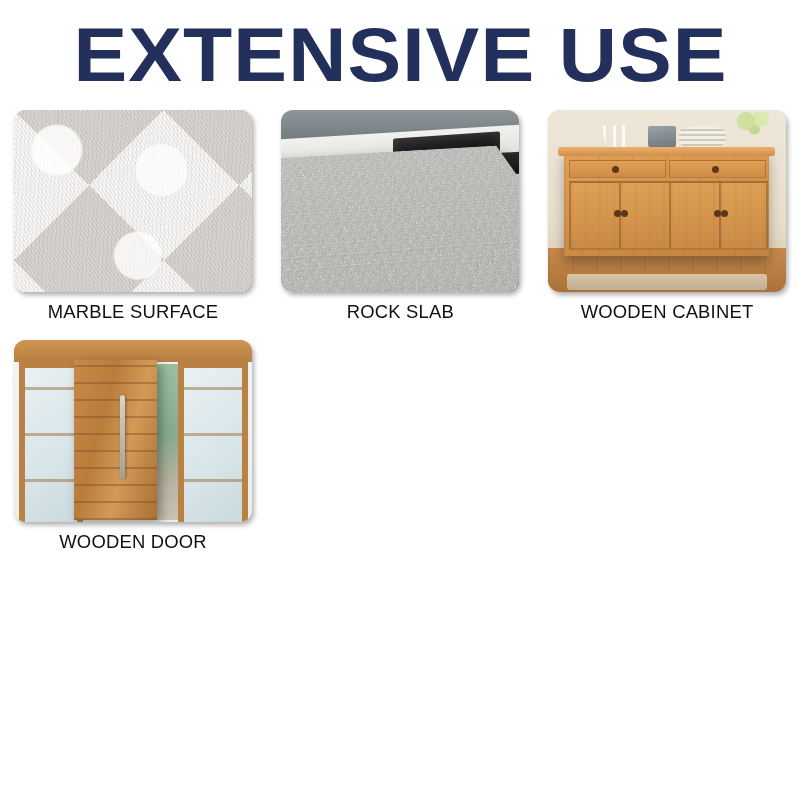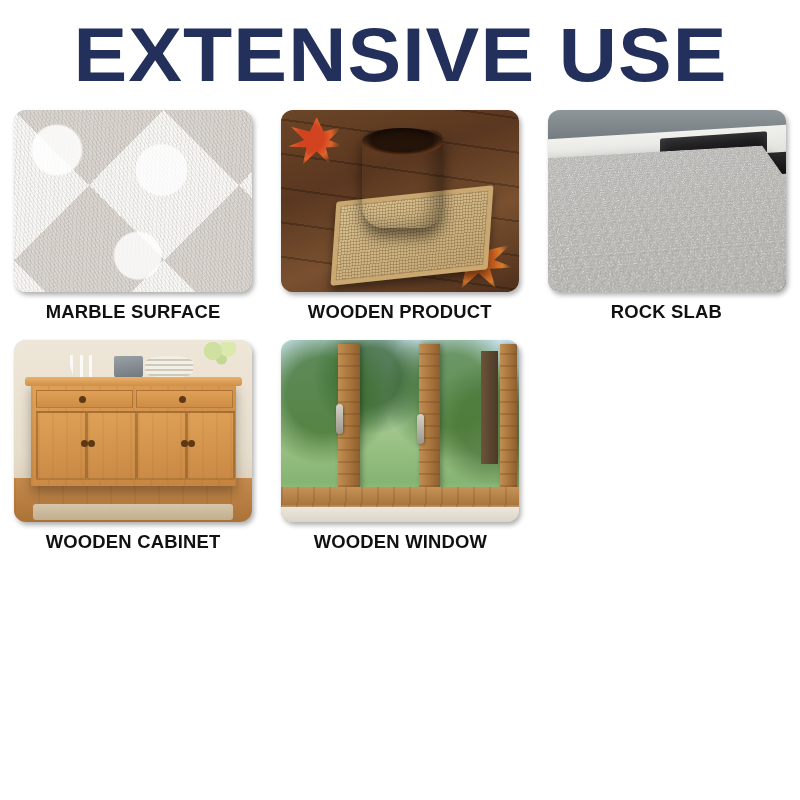--- a/index.html
+++ b/index.html
@@ -28,21 +28,20 @@
     transform-origin:center;
     white-space:nowrap;
   }
 
   
   .grid{
     display:grid;
     grid-template-columns:repeat(3,1fr);
     grid-template-rows:repeat(3,230px);
     width:800px;
-    font-weight:bold;
   }
   .cell{
     display:flex;flex-direction:column;align-items:center;
   }
   .thumb{
     position:relative;
     width:238px;height:182px;
     border-radius:12px;
     overflow:hidden;
     background:#ddd;
@@ -399,31 +398,20 @@
   <div class="cell">
     <div class="thumb">
       <div class="layer marble"></div>
       <div class="layer marble-noise"></div>
       <div class="layer marble-tex"></div>
     </div>
     <div class="caption">MARBLE SURFACE</div>
   </div>
 
 
-  <div class="cell">
-    <div class="thumb">
-      <div class="layer wprod-bg"></div>
-      <div class="wprod-leaf1"></div>
-      <div class="wprod-leaf2"></div>
-      <div class="wprod-mat"></div>
-      <div class="wprod-cup"></div>
-      <div class="wprod-rim"></div>
-    </div>
-    <div class="caption">WOODEN PRODUCT</div>
-  </div>
 
 
 
   <div class="cell">
     <div class="thumb">
       <div class="rock-wall"></div>
       <div class="rock-upper"></div>
       <div class="rock-dark"></div>
       <div class="rock-hob"></div>
       <div class="rock-burner" style="left:53%"></div>
@@ -458,32 +446,28 @@
       <div class="cab-door d3"></div>
       <div class="cab-door d4"></div>
       <div class="cab-pull" style="left:28%;top:55%"></div>
       <div class="cab-pull" style="left:31%;top:55%"></div>
       <div class="cab-pull" style="left:70%;top:55%"></div>
       <div class="cab-pull" style="left:73%;top:55%"></div>
     </div>
     <div class="caption">WOODEN CABINET</div>
   </div>
 
-
   <div class="cell">
     <div class="thumb">
-      <div class="layer win-bg"></div>
-      <div class="layer win-outside"></div>
-      <div class="win-trunk"></div>
-      <div class="win-frame-v a">
-        <div class="win-handle" style="left:-2px;top:36%"></div>
+      <div class="layer door-bg"></div>
+      <div class="door-ceiling"></div>
+      <div class="door-open"></div>
+      <div class="door-side l"></div>
+      <div class="door-side r"></div>
+      <div class="door-leaf">
+        <div class="door-handle"></div>
       </div>
-      <div class="win-frame-v b">
-        <div class="win-handle" style="left:-2px;top:42%"></div>
-      </div>
-      <div class="win-frame-v c"></div>
-      <div class="win-sill"></div>
-      <div class="win-sill-in"></div>
     </div>
-    <div class="caption">WOODEN WINDOW</div>
+    <div class="caption">WOODEN DOOR</div>
   </div>
 
+
 </div>
 
 </body></html>

